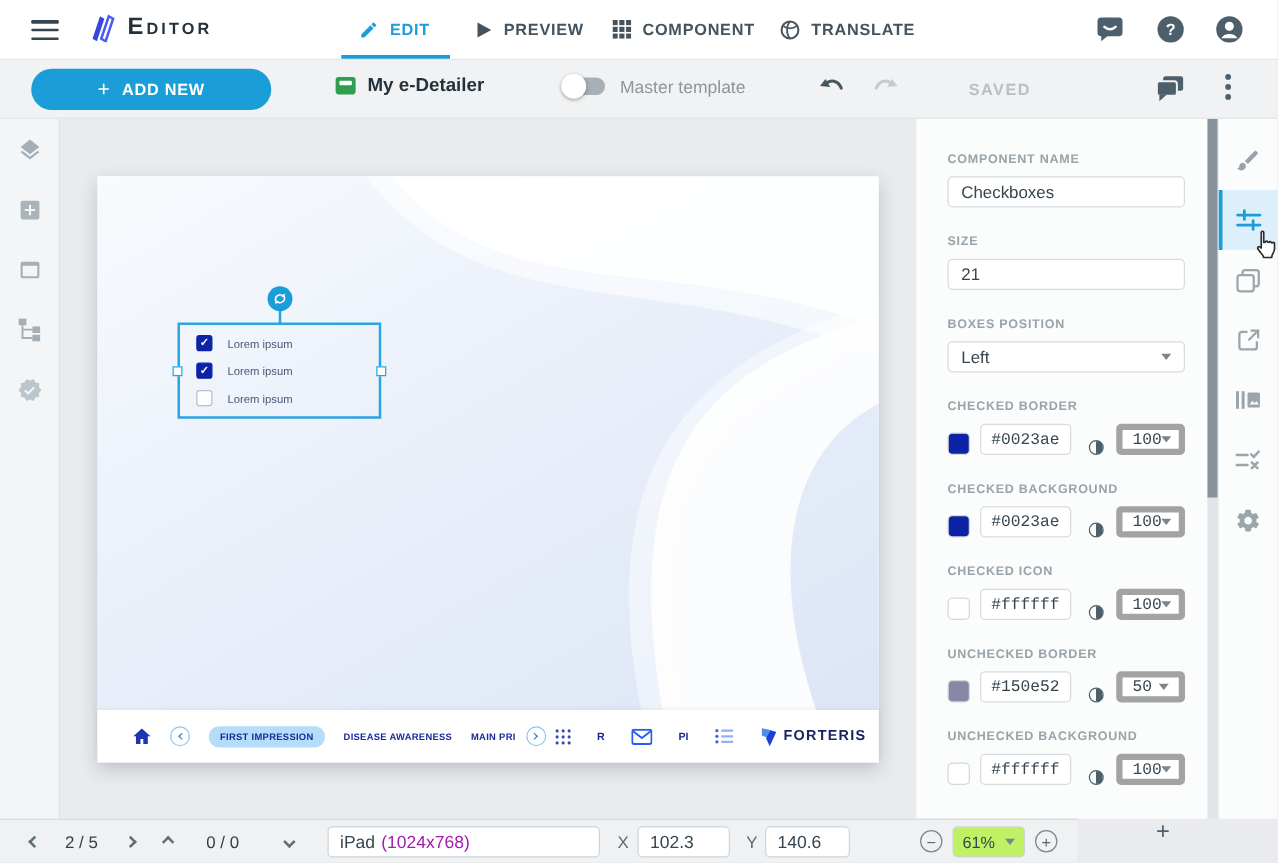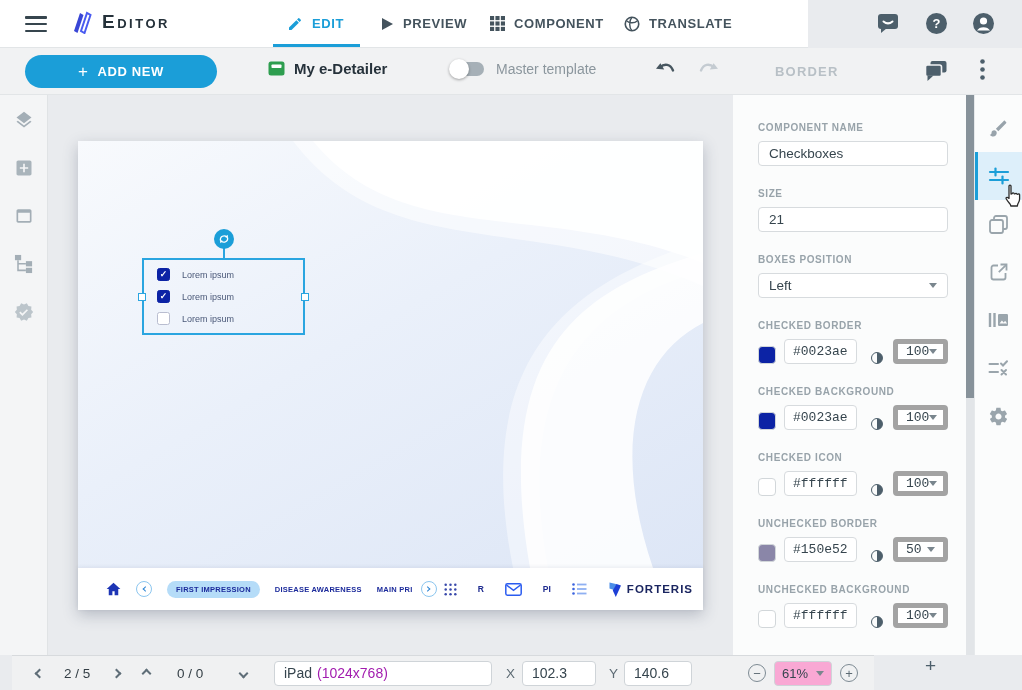--- a/index.html
+++ b/index.html
@@ -5,21 +5,21 @@
   * { margin:0; padding:0; box-sizing:border-box; }
   html,body { width:1022px; height:690px; }
   body {
     font-family:"Liberation Sans", sans-serif;
     background:#e9ebee; color:#36454e; overflow:hidden; position:relative;
     -webkit-font-smoothing:antialiased;
   }
   svg { display:block; }
 
   
-  .topbar { position:absolute; left:0; top:0; width:808px; height:48px;
+  .topbar { position:absolute; left:0; top:0; width:1022px; height:48px;
     background:#fff; border-bottom:1px solid #e2e5e7; z-index:30; }
   .hamburger { position:absolute; left:25px; top:16px; width:22px; height:16px;
     display:flex; flex-direction:column; justify-content:space-between; cursor:pointer; }
   .hamburger span { height:2.5px; background:#36454e; border-radius:1px; }
   .logo { position:absolute; left:68px; top:10px; display:flex; align-items:center; gap:8px; }
   .logo-text { font-variant:small-caps; font-size:19px; font-weight:700; letter-spacing:2.5px; color:#25313a; }
   .tab { position:absolute; top:0; height:47px; display:flex; align-items:center; gap:9px;
     font-size:13px; font-weight:700; letter-spacing:.6px; color:#44535d; cursor:pointer; }
   .tab.active { color:#1b9ed8; }
   .tab.active::after { content:""; position:absolute; left:-14px; right:-16px; bottom:0; height:3px; background:#1b9ed8; }
@@ -122,33 +122,33 @@
   .scrollcol .thumb { position:absolute; left:0; top:0; width:8px; height:303px; background:#87929a; }
 
   
   .rstrip { position:absolute; left:974px; top:95px; width:48px; height:560px; background:#fbfcfc;
     border-left:1px solid #e6e9eb; z-index:20; display:flex; flex-direction:column; align-items:center; padding-top:9px; }
   .rs-item { width:48px; height:48px; display:flex; align-items:center; justify-content:center; cursor:pointer; position:relative; }
   .rs-item.active { background:#ddeffa; }
   .rs-item.active::before { content:""; position:absolute; left:0; top:0; bottom:0; width:3px; background:#1b9ed8; }
 
   
-  .statusbar { position:absolute; left:12px; top:655px; width:862px; height:35px;
+  .statusbar { position:absolute; left:0; top:655px; width:862px; height:35px;
     background:#f0f1f2; border-top:1px solid #d7dadd; z-index:30; }
   .sb { position:absolute; top:0; height:34px; display:flex; align-items:center; }
   .chev { width:7px; height:7px; border-left:2px solid #5f6e78; border-bottom:2px solid #5f6e78; cursor:pointer; }
   .chev.left { transform:rotate(45deg); } .chev.right { transform:rotate(-135deg); }
   .chev.up { transform:rotate(135deg); } .chev.down { transform:rotate(-45deg); }
   .pager { font-size:13.5px; color:#333e45; }
   .sb-input { height:25px; border:1px solid #cfd4d8; border-radius:4px; background:#fff;
     font-family:inherit; font-size:14px; color:#36454e; padding:0 9px; outline:none; }
   .axis-label { font-size:13.5px; color:#5c6a73; }
   .zoom-circle { width:18px; height:18px; border-radius:50%; border:1.6px solid #7d8a93; color:#5c6a73;
     display:flex; align-items:center; justify-content:center; font-size:13px; line-height:1; cursor:pointer; background:transparent; }
-  .zoom-box { width:58px; height:25px; border:1px solid #cfd4d8; border-radius:4px; background:#f9a8d4;
+  .zoom-box { width:58px; height:25px; border:1px solid #cfd4d8; border-radius:4px; background:#bef264;
     display:flex; align-items:center; padding:0 7px; font-size:13px; cursor:pointer; }
 
   .cursor { position:absolute; left:1000px; top:182px; z-index:99; pointer-events:none; }
 </style>
 </head>
 <body>
 
 <header class="topbar">
   <div class="hamburger">
       <span></span>
@@ -249,21 +249,21 @@
       <polygon points="1,6.8 9.2,7.6 5.4,1.2" fill="#47565f"></polygon>
     </svg>
   </div>
   <div class="tb-btn" style="left:698px;">
     <svg width="21" height="15" viewBox="0 0 21 15" style="transform:scaleX(-1);">
       <path d="M5 5.5 C9.5 1 15.5 2.2 18 8.5" fill="none" stroke="#c4cbd1" stroke-width="2.4" stroke-linecap="round"></path>
       <polygon points="1,6.8 9.2,7.6 5.4,1.2" fill="#c4cbd1"></polygon>
     </svg>
   </div>
 
-  <span class="saved">BORDER</span>
+  <span class="saved">SAVED</span>
 
   <div class="tb-btn" style="left:924px; top:12px;">
     <svg width="24" height="22" viewBox="0 0 24 22">
       <rect x="6.5" y="1" width="16" height="11.5" rx="2" fill="#4d5f6b"></rect>
       <rect x="1.5" y="5" width="16" height="11.5" rx="2" fill="#4d5f6b" stroke="#f1f2f3" stroke-width="1.6"></rect>
       <polygon points="3.5,15.5 3.5,21 9.5,15.5" fill="#4d5f6b"></polygon>
     </svg>
   </div>
   <div class="tb-btn" style="left:980px; top:11px;">
     <svg width="5" height="21" viewBox="0 0 5 21">

